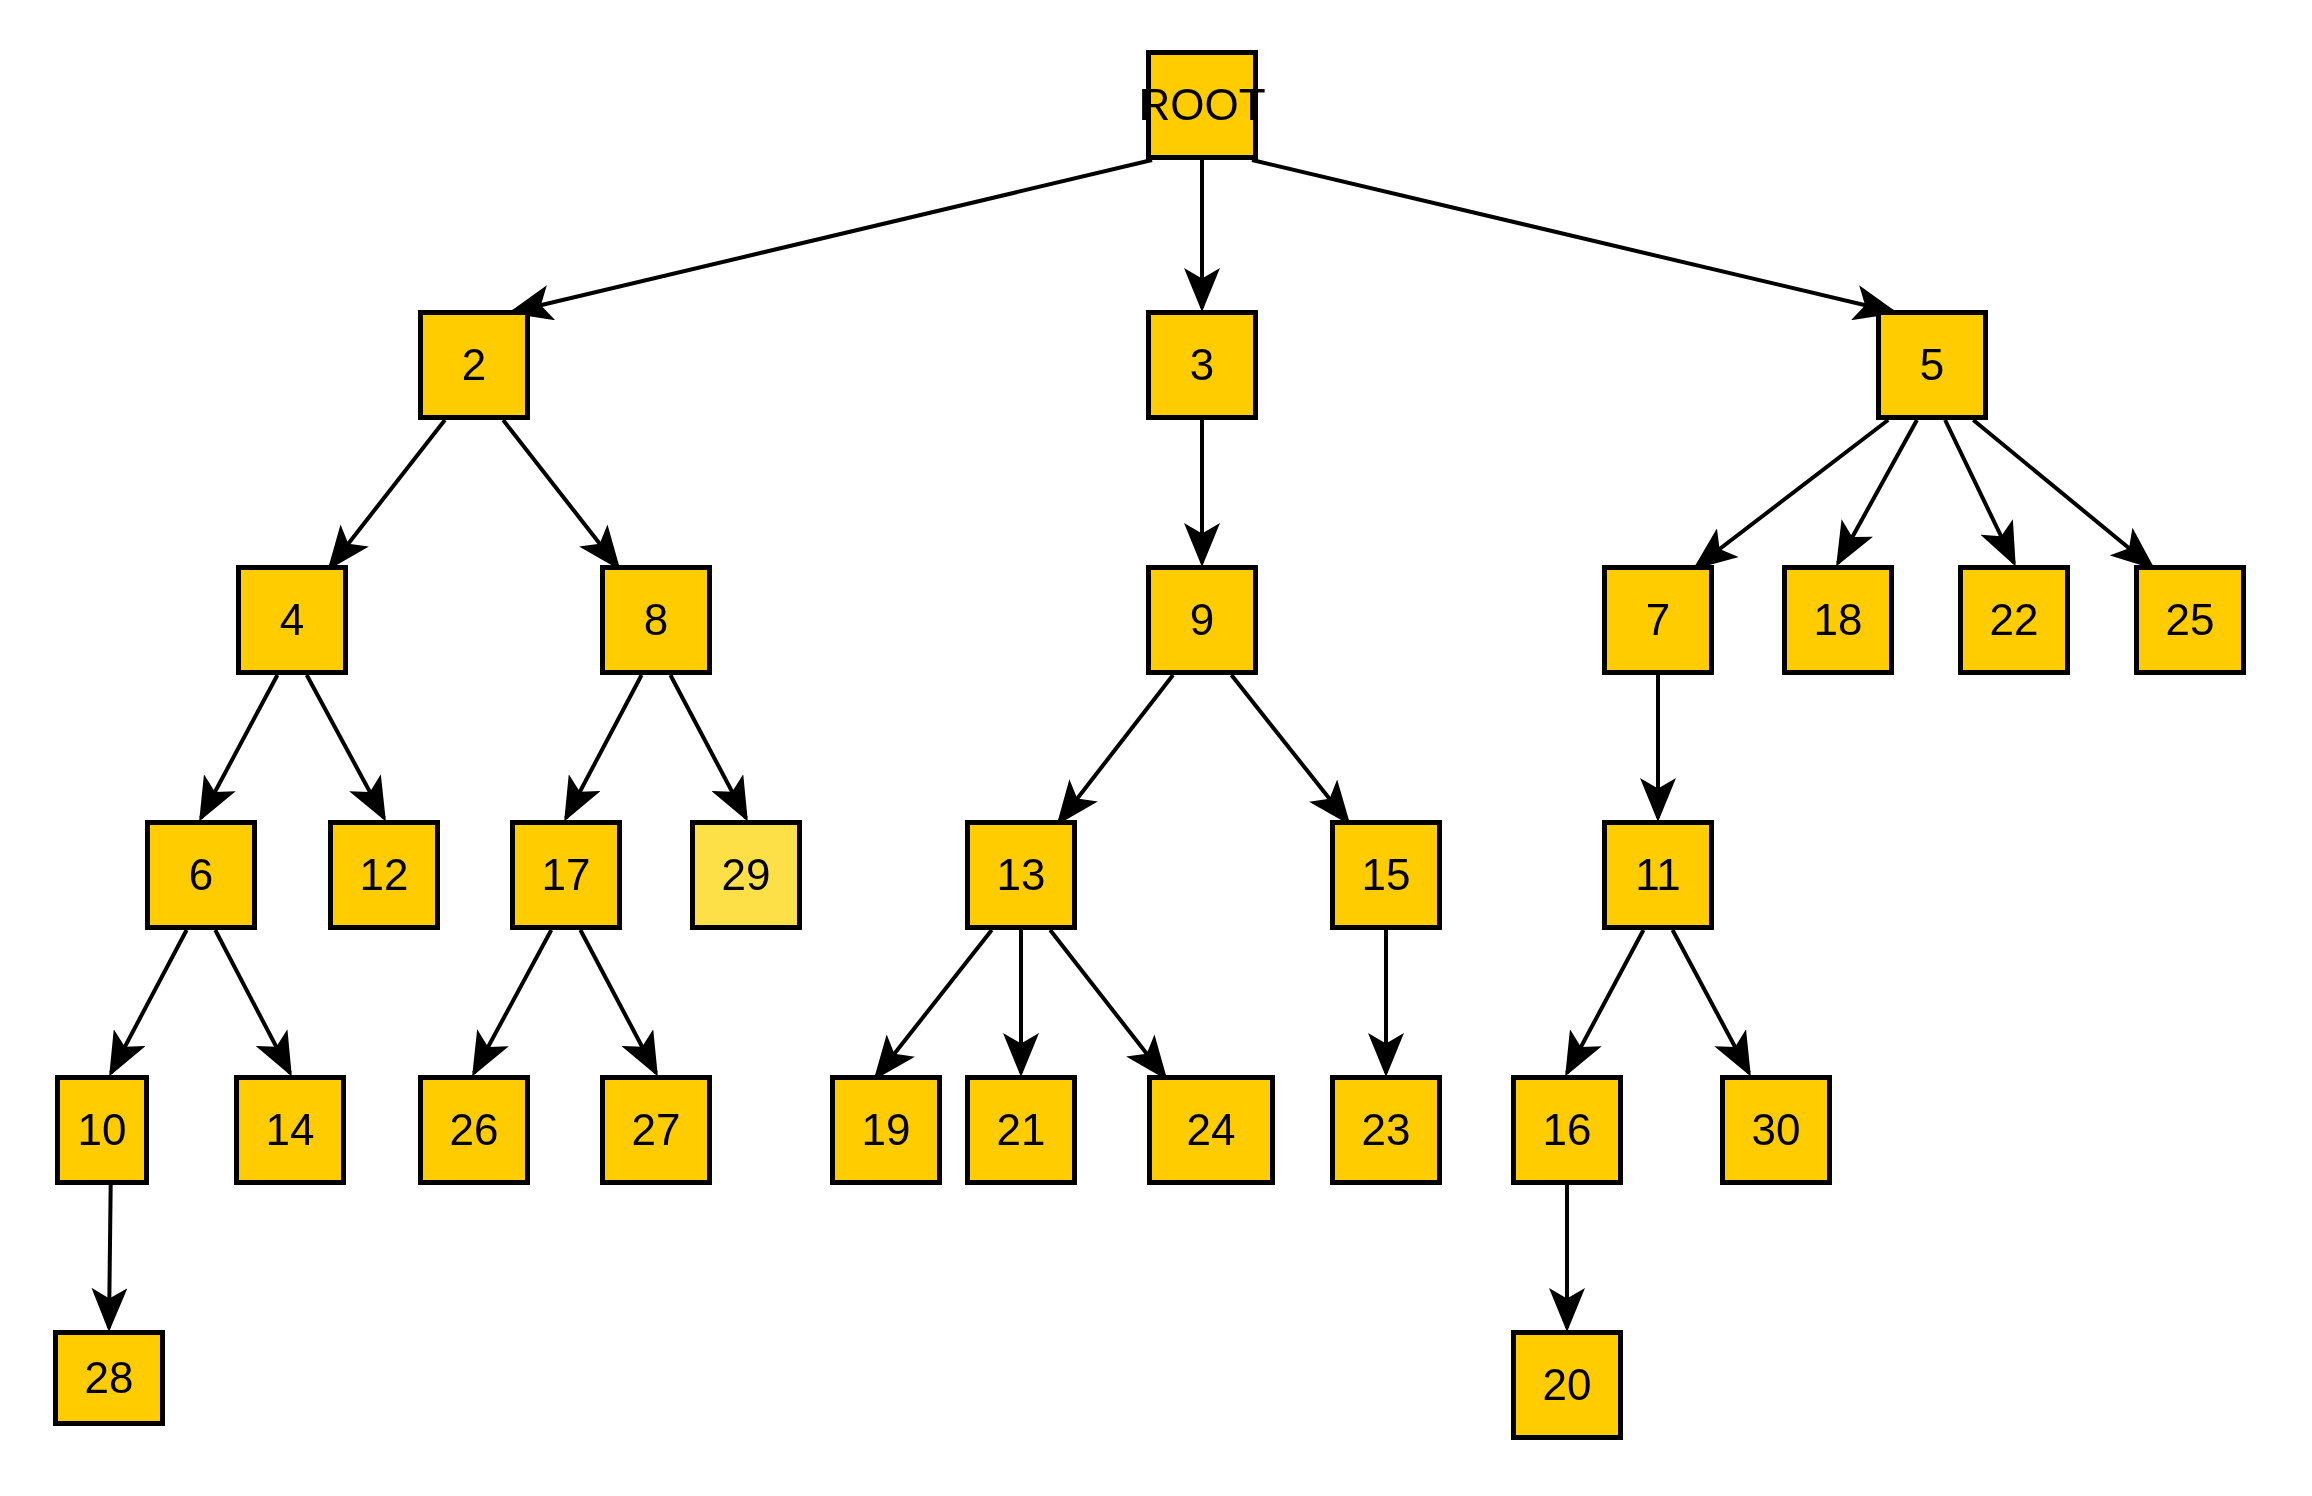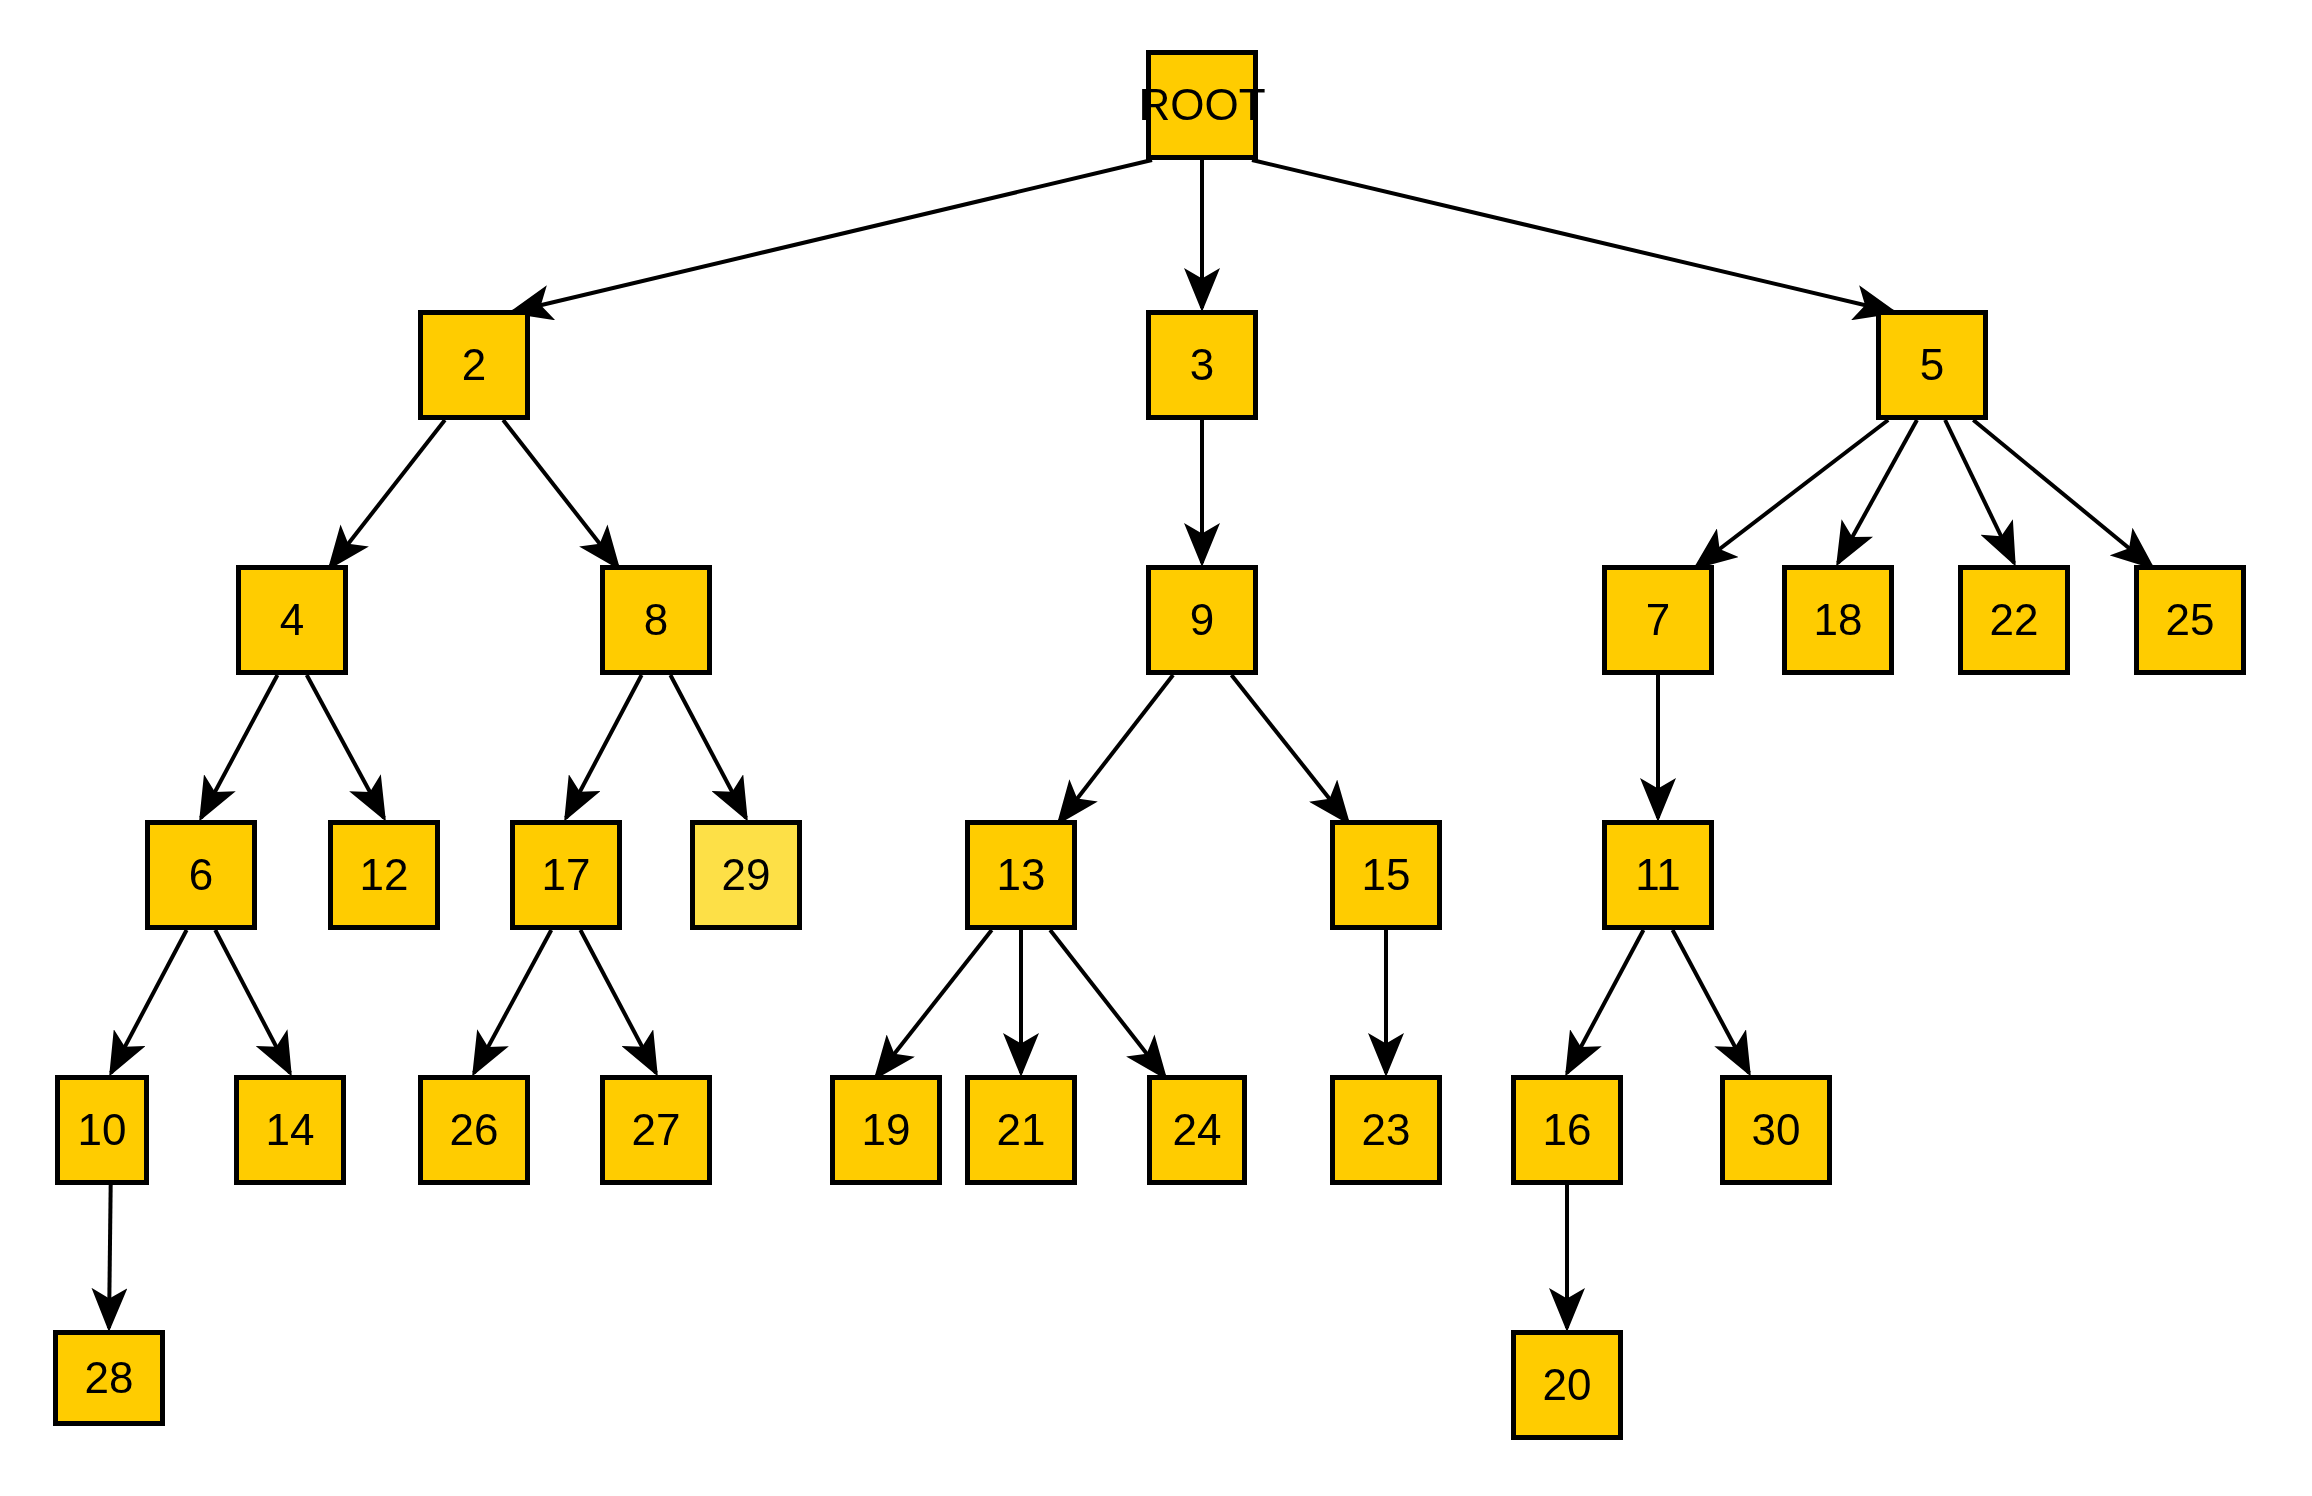--- a/index.html
+++ b/index.html
@@ -162,21 +162,21 @@
       </div>
       <div class="node" style="left: 600px; top: 1075px; width: 112px; height: 110px; background: rgb(255, 204, 0); border-color: rgb(0, 0, 0);">
         <span class="node-label">27</span>
       </div>
       <div class="node" style="left: 782px; top: 1075px; width: 112px; height: 110px; background: rgb(255, 204, 0); border-color: rgb(0, 0, 0); margin-left: 48px;">
         <span class="node-label">19</span>
       </div>
       <div class="node" style="left: 965px; top: 1075px; width: 112px; height: 110px; background: rgb(255, 204, 0); border-color: rgb(0, 0, 0);">
         <span class="node-label">21</span>
       </div>
-      <div class="node" style="left: 1147px; top: 1075px; width: 100px; height: 110px; background: rgb(255, 204, 0); border-color: rgb(0, 0, 0);">
+      <div class="node" style="left: 1147px; top: 1075px; width: 128px; height: 110px; background: rgb(255, 204, 0); border-color: rgb(0, 0, 0);">
         <span class="node-label">24</span>
       </div>
       <div class="node" style="left: 1330px; top: 1075px; width: 112px; height: 110px; background: rgb(255, 204, 0); border-color: rgb(0, 0, 0);">
         <span class="node-label">23</span>
       </div>
       <div class="node" style="left: 1511px; top: 1075px; width: 112px; height: 110px; background: rgb(255, 204, 0); border-color: rgb(0, 0, 0);">
         <span class="node-label">16</span>
       </div>
       <div class="node" style="left: 1693px; top: 1075px; width: 112px; height: 110px; background: rgb(255, 204, 0); border-color: rgb(0, 0, 0); margin-left: 27px;">
         <span class="node-label">30</span>

